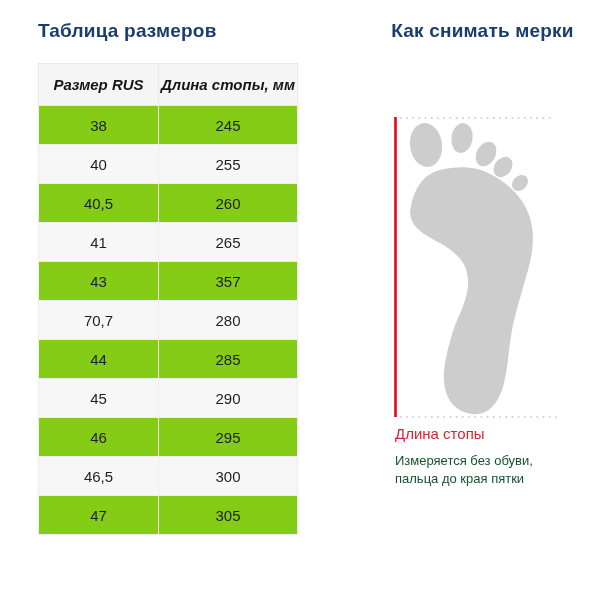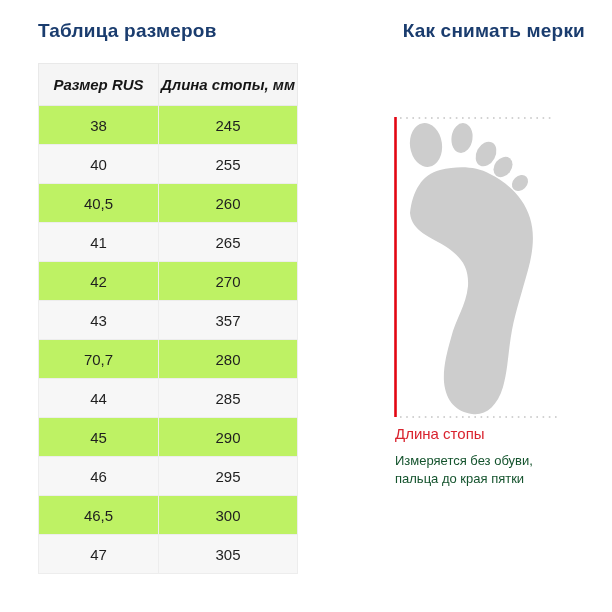--- a/index.html
+++ b/index.html
@@ -21,21 +21,21 @@
     font-size: 19px;
     font-weight: 700;
     color: var(--accent-blue, #1a3c6e);
     letter-spacing: 0.2px;
     white-space: nowrap;
   }
   .table-title { left: 38px; text-align: center; }
   .guide-title {
     left: 380px;
     width: 205px;
-    text-align: right;
+    text-align: center;
   }
   table.size-table {
     position: absolute;
     left: 38px;
     top: 63px;
     width: 260px;
     border-collapse: collapse;
     text-align: center;
     color: #1f1f1f;
     font-size: 15px;
@@ -46,21 +46,21 @@
     font-weight: 700;
     border: 1px solid #e9e9e9;
     font-size: 15px;
     color: #161616;
     font-style: italic;
   }
   table.size-table th:first-child { width: 117px; }
   table.size-table td {
     height: 36px;
     border: 1px solid #ededed;
-    background: #bef264;
+    background: #84cc16;
   }
   table.size-table tbody tr:nth-child(even) td { background: #f7f7f7; }
   .foot-figure {
     position: absolute;
     left: 390px;
     top: 110px;
     width: 190px;
     height: 310px;
   }
   .measure-label {
@@ -107,24 +107,20 @@
           <td>40</td>
           <td>255</td>
         </tr>
         <tr>
           <td>40,5</td>
           <td>260</td>
         </tr>
         <tr>
           <td>41</td>
           <td>265</td>
-        </tr>
-        <tr>
-          <td>42</td>
-          <td>270</td>
         </tr>
         <tr>
           <td>43</td>
           <td>357</td>
         </tr>
         <tr>
           <td>70,7</td>
           <td>280</td>
         </tr>
         <tr>

